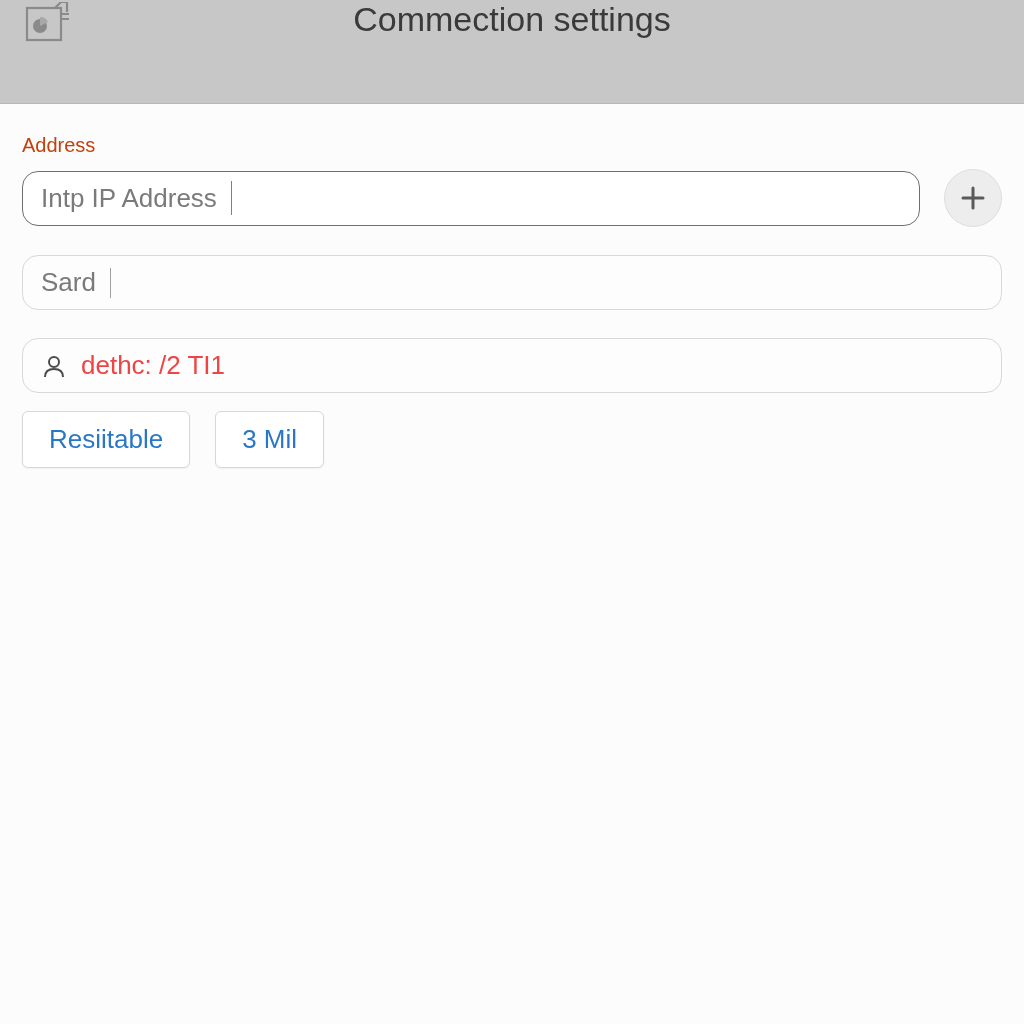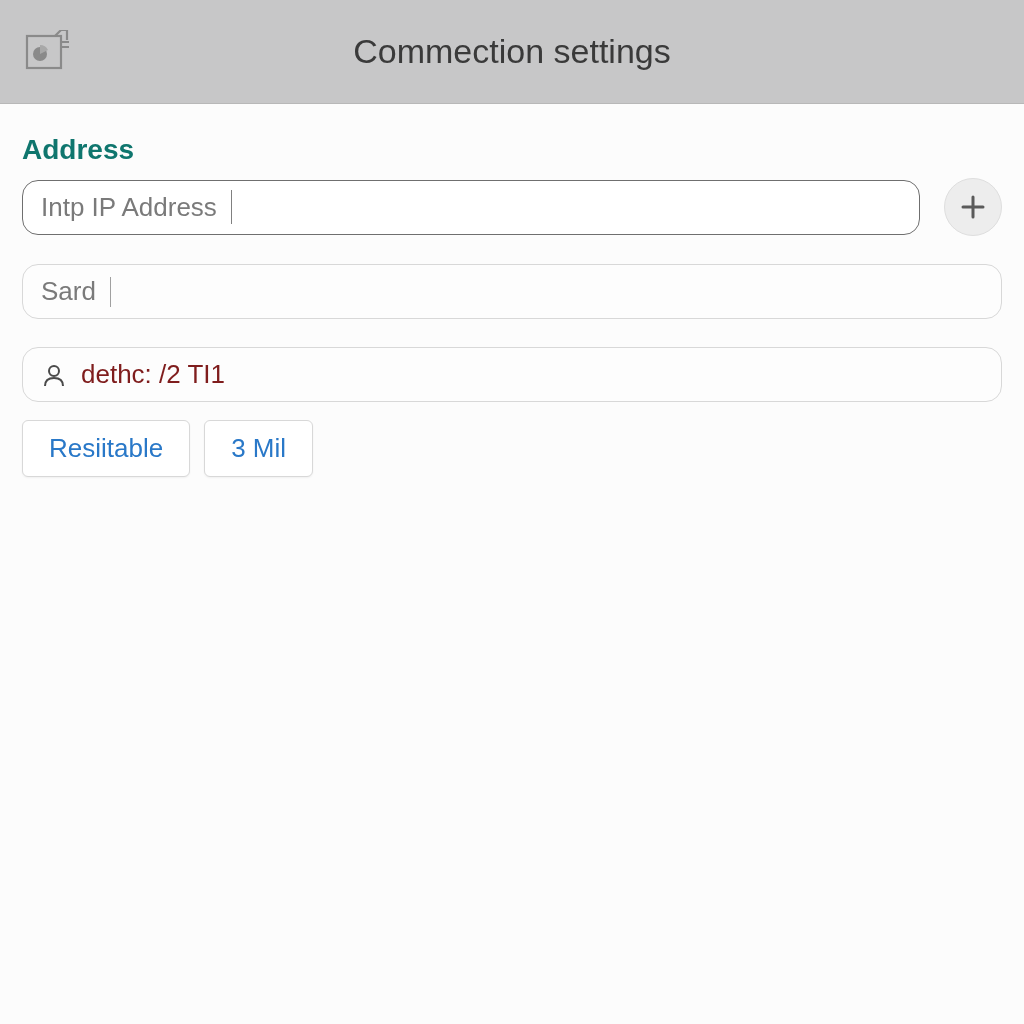--- a/index.html
+++ b/index.html
@@ -11,21 +11,20 @@
     font-family: -apple-system, BlinkMacSystemFont, "Segoe UI", Helvetica, Arial, sans-serif;
     background: #fcfcfc;
     width: 1024px;
     height: 1024px;
     overflow: hidden;
   }
   .header {
     background: #c7c7c8;
     height: 104px;
     display: flex;
-    align-items: center;
     padding: 0 20px;
     border-bottom: 1px solid #b8b8b8;
   }
   .header-icon {
     width: 56px;
     height: 48px;
     display: flex;
     align-items: center;
     justify-content: center;
   }
@@ -37,24 +36,24 @@
     font-weight: 500;
     margin-left: -56px;
   }
   .content {
     padding: 30px 22px;
   }
   .field-group {
     margin-bottom: 28px;
   }
   .field-label {
-    font-size: 28px;
-    color: #0f766e;
+    font-size: 20px;
+    color: #c2410c;
     margin-bottom: 12px;
-    font-weight: 700;
+    font-weight: 400;
   }
   .address-row {
     display: flex;
     align-items: center;
     gap: 24px;
   }
   .input-box {
     width: 100%;
     height: 55px;
     border: 1.5px solid #808080;
@@ -97,21 +96,21 @@
     cursor: pointer;
     flex-shrink: 0;
   }
   .auth-box {
     display: flex;
     align-items: center;
     gap: 14px;
   }
   .button-row {
     display: flex;
-    gap: 14px;
+    gap: 25px;
     margin-top: 18px;
   }
   .pill-button {
     padding: 12px 26px;
     border: 1px solid #d8d8d8;
     border-radius: 6px;
     background: #fff;
     font-size: 26px;
     color: #2978c8;
     cursor: pointer;
@@ -163,21 +162,21 @@
       </div>
     </div>
   </div>
 
   <div class="field-group">
     <div class="input-box light auth-box">
       <svg width="26" height="26" viewBox="0 0 26 26">
         <circle cx="13" cy="9" r="5" fill="none" stroke="#4a4a4a" stroke-width="2"></circle>
         <path d="M4 24 C4 18 8 16 13 16 C18 16 22 18 22 24" fill="none" stroke="#4a4a4a" stroke-width="2"></path>
       </svg>
-      <span style="color:#7f1d1d">dethc: /2 TI1</span>
+      <span style="color:#ef4444">dethc: /2 TI1</span>
     </div>
 
     <div class="button-row">
       <button class="pill-button">Resiitable</button>
       <button class="pill-button">3 Mil</button>
     </div>
   </div>
 
 </div>
 

